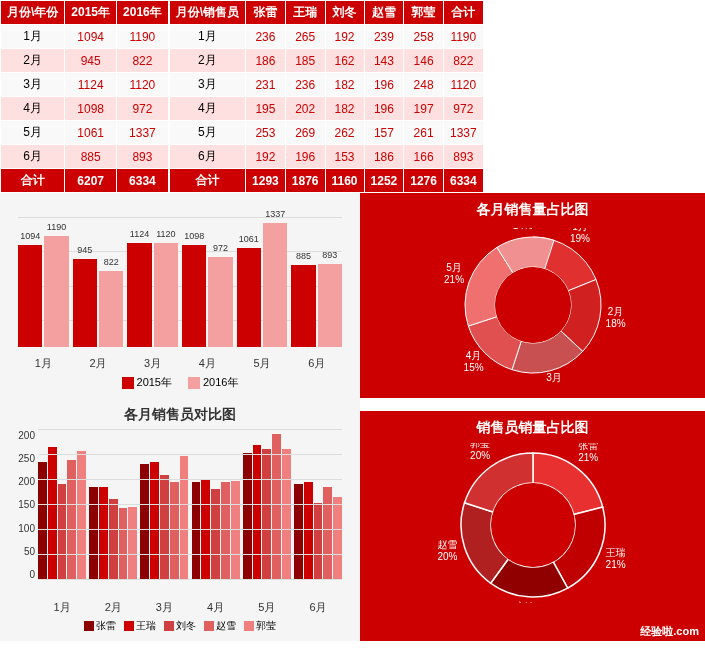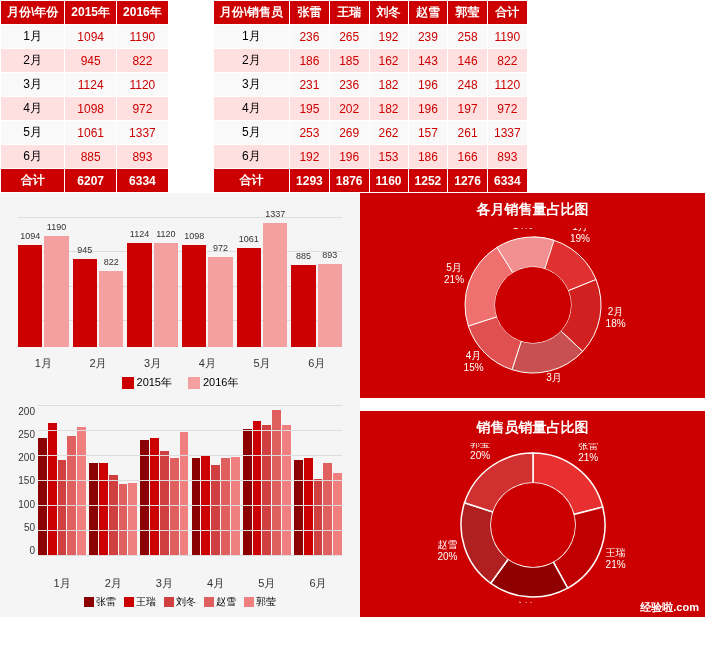--- a/index.html
+++ b/index.html
@@ -2,21 +2,20 @@
 <html><head>
   <meta charset="utf-8">
   <style>
     * { box-sizing: border-box; margin: 0; padding: 0; }
     body { font-family: 'Microsoft YaHei', SimHei, Arial, sans-serif; font-size: 12px; background: #fff; width: 705px; }
 
     
     .tables-row {
       display: flex;
       width: 610px;
-      gap: 44px;
     }
     .table-wrap { }
     table { border-collapse: collapse; font-size: 12px; }
     table th, table td {
       border: 1px solid #fff;
       padding: 3px 6px;
       text-align: center;
       min-width: 36px;
     }
     .tbl1 th, .tbl2 th {
@@ -349,20 +348,21 @@
             <text x="89.76297515396763" y="0.6261232621289423" text-anchor="middle" font-size="10" fill="#fff">14%</text>
           </g>
       </svg>
     </div>
   </div>
 </div>
 
 <div class="charts-row" style="position:relative;">
 
   <div class="chart-box" style="width:360px;">
+    <div class="chart-title">各月销售员对比图</div>
     <div style="position:relative; height:170px; padding: 0 10px 0 30px;">
 
       <div style="position:absolute;left:0;top:0;bottom:20px;width:30px;display:flex;flex-direction:column;justify-content:space-between;align-items:flex-end;padding-right:3px;font-size:10px;color:#333;">
         <span>200</span>
           <span>250</span>
           <span>200</span>
           <span>150</span>
           <span>100</span>
           <span>50</span>
           <span>0</span>

